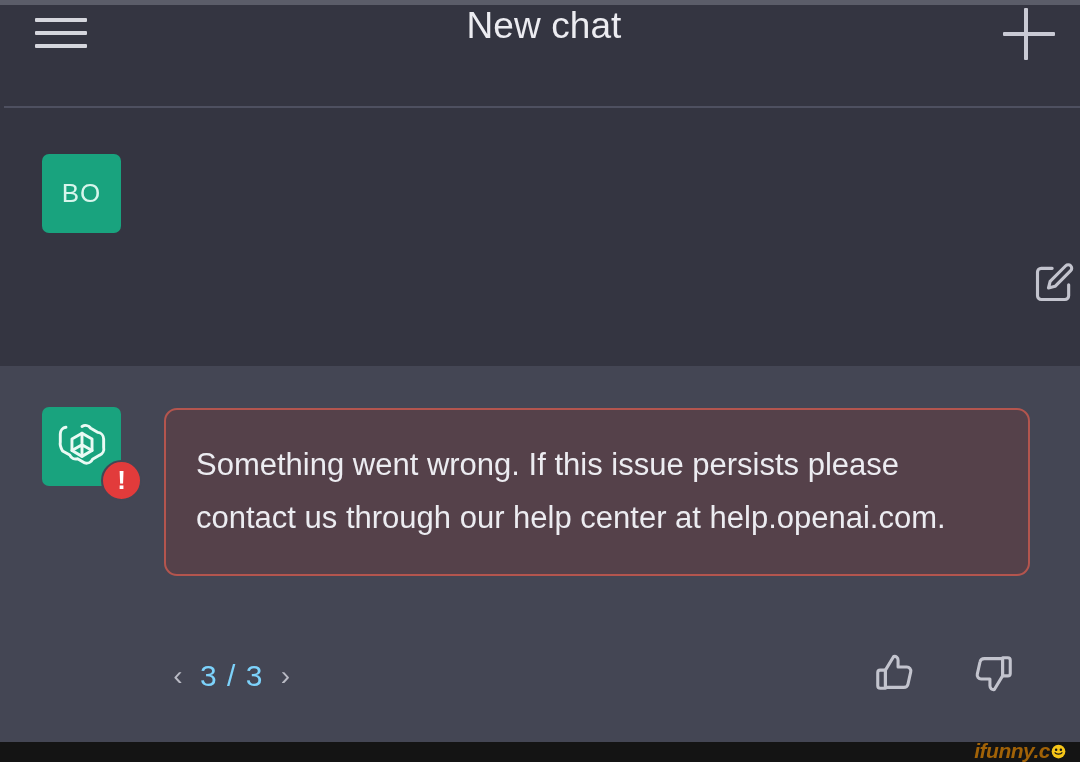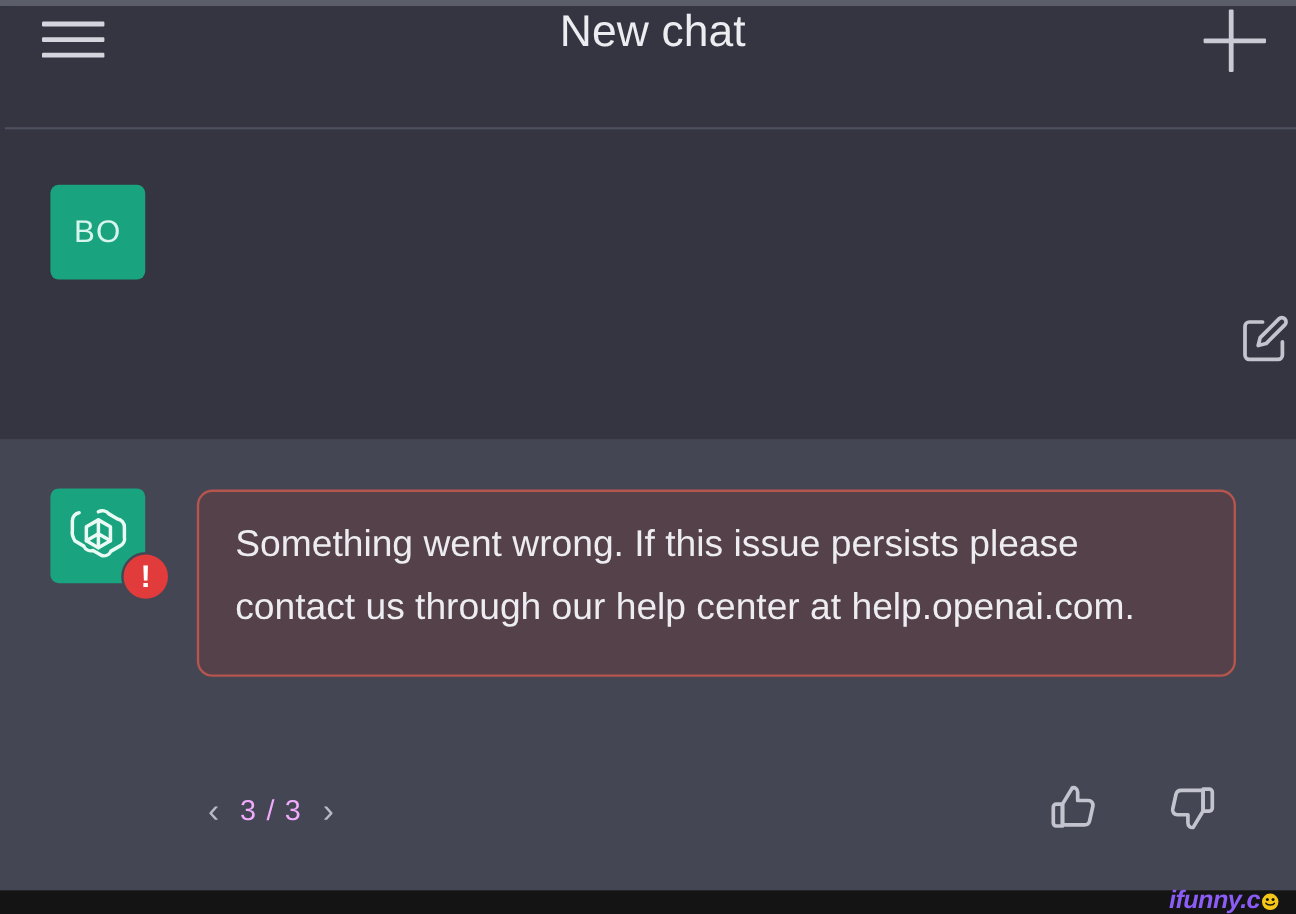--- a/index.html
+++ b/index.html
@@ -166,21 +166,21 @@
 
   .error-box {
     position: absolute;
     left: 164px;
     top: 42px;
     width: 866px;
     box-sizing: border-box;
     background: #55414a;
     border: 2px solid #b4554e;
     border-radius: 13px;
-    padding: 16px 30px 30px 30px;
+    padding: 28px 30px 30px 30px;
   }
   .error-text {
     font-size: 31px;
     line-height: 53px;
     color: #ececf1;
   }
 
   .actions {
     position: absolute;
     top: 288px;
@@ -199,23 +199,23 @@
   }
   .chev {
     font-size: 28px;
     line-height: 44px;
     color: #b9bac4;
     cursor: pointer;
     width: 20px;
     text-align: center;
   }
   .pager-count {
-    font-size: 24px;
+    font-size: 30px;
     line-height: 44px;
-    color: #f0abfc;
+    color: #7dd3fc;
     letter-spacing: 1px;
   }
   .vote-group {
     position: absolute;
     right: 64px;
     top: -4px;
     display: flex;
     gap: 52px;
   }
   .vote-btn {
@@ -233,21 +233,21 @@
     height: 20px;
     background: #141414;
   }
   .watermark {
     position: absolute;
     right: 14px;
     top: -3px;
     font-size: 21px;
     font-weight: bold;
     font-style: italic;
-    color: #8b5cf6;
+    color: #a16207;
     letter-spacing: -0.5px;
     display: flex;
     align-items: center;
   }
   .wm-smiley {
     display: inline-block;
     width: 15px; height: 15px;
     margin-left: 1px;
   }
 </style>

